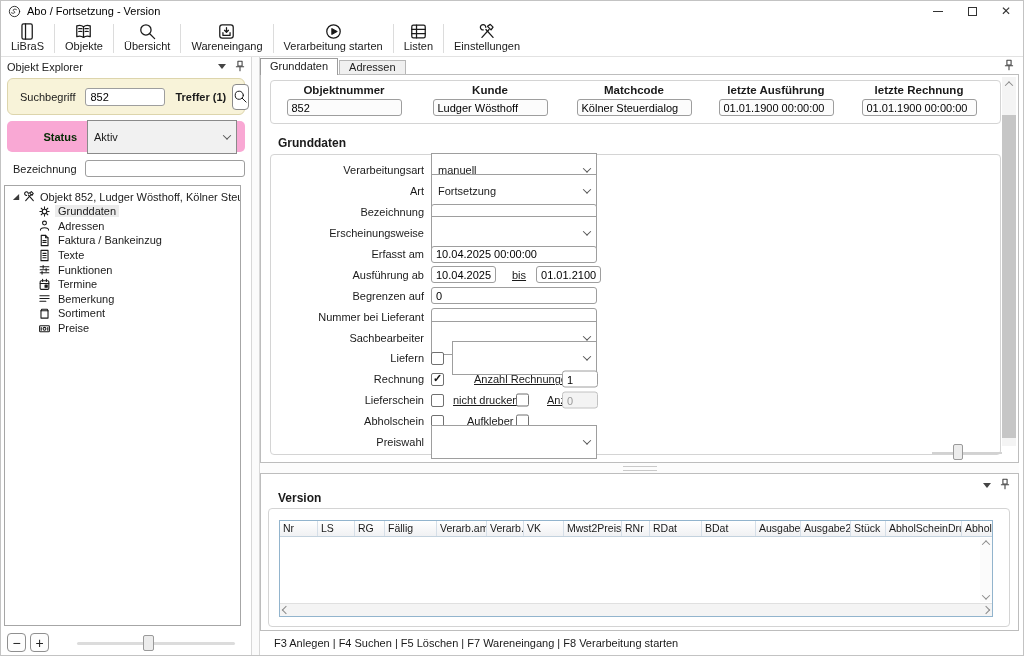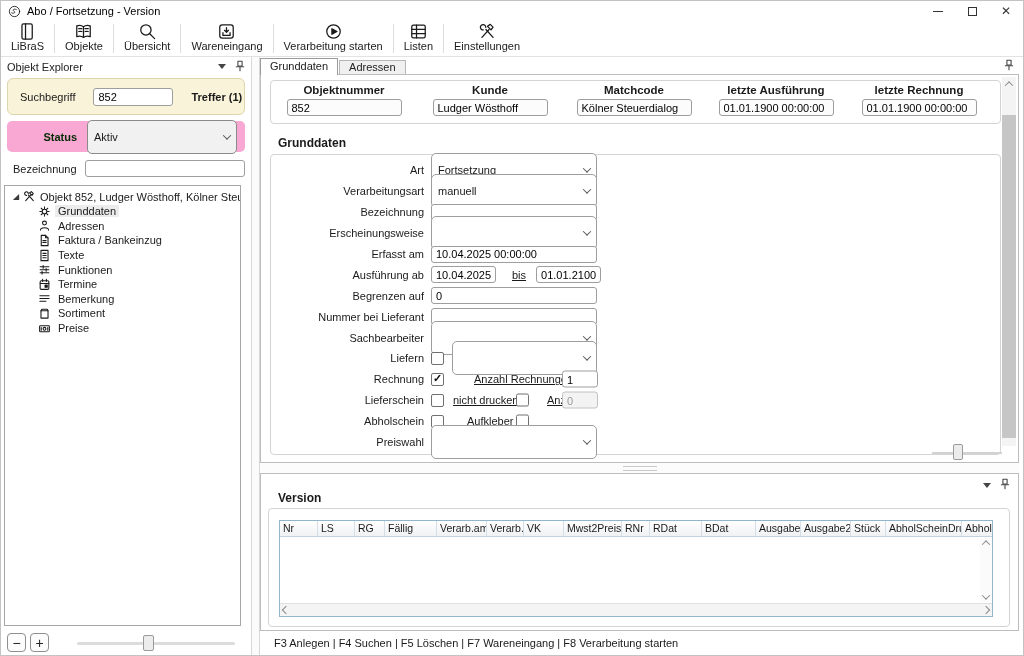--- a/index.html
+++ b/index.html
@@ -30,31 +30,31 @@
   .body { flex:1; display:flex; min-height:0; }
 
   
   .left-panel { width:250px; flex:0 0 auto; display:flex; flex-direction:column; background:#fff; }
   .lp-header { height:19px; display:flex; align-items:center; padding:0 6px; flex:0 0 auto; }
   .lp-title { color:#222; }
   .lp-icons { margin-left:auto; display:flex; align-items:center; gap:9px; }
   .tri-down { width:0; height:0; border-left:4px solid transparent; border-right:4px solid transparent; border-top:5px solid #444; }
   .pin-ic svg { width:10px; height:12px; }
 
-  .search-box { margin:2px 6px 4px 6px; height:37px; background:#f8f3d9; border:1px solid #ddd5ac; border-radius:6px; display:flex; align-items:center; padding:0 5px 0 12px; flex:0 0 auto;gap:8px; }
+  .search-box { margin:2px 6px 4px 6px; height:37px; background:#f8f3d9; border:1px solid #ddd5ac; border-radius:6px; display:flex; align-items:center; padding:0 5px 0 12px; flex:0 0 auto; }
   .search-box .s-lbl { margin-right:10px; }
   .tb-input { height:18px; border:1px solid #9e9e9e; border-radius:3px; background:#fff; font-family:inherit; font-size:11px; padding:0 4px; outline:none; }
   .search-input { width:80px; }
   .treffer { font-weight:bold; margin:0 6px 0 10px; white-space:nowrap; }
   .search-btn { width:26px; height:26px; background:#fff; border:1px solid #8a8a8a; border-radius:4px; display:flex; align-items:center; justify-content:center; cursor:default; }
   .search-btn svg { width:15px; height:15px; }
 
   .status-box { margin:2px 6px; height:31px; background:#f9a8d4; border-radius:5px; display:flex; align-items:center; padding:0 8px 0 0; flex:0 0 auto; }
   .status-lbl { font-weight:bold; color:#022a02; width:70px; text-align:right; margin-right:10px; }
-  .combo { height:33px; background:#f1f1f1; border:1px solid #8a8a8a; border-radius:5px; display:flex; align-items:center; padding:16px 6px; position:relative; cursor:default; }
+  .combo { height:33px; background:#f1f1f1; border:1px solid #8a8a8a; border-radius:0; display:flex; align-items:center; padding:16px 6px; position:relative; cursor:default; }
   .combo.white { background:#fff; border-color:#9e9e9e; }
   .combo .combo-value { flex:1; overflow:hidden; white-space:nowrap; }
   .chev { width:6px; height:6px; border-right:1.4px solid #555; border-bottom:1.4px solid #555; transform:rotate(45deg) translate(-1px,-1px); flex:0 0 auto; }
   .status-combo { flex:1; }
 
   .bez-row { display:flex; align-items:center; margin:6px 6px 2px 12px; flex:0 0 auto; }
   .bez-row .b-lbl { width:62px; }
   .bez-input { width:160px; height:17px; margin-left:10px; }
 
   .tree-box { margin:6px 10px 4px 3px; border:1px solid #a6a6a6; background:#fff; flex:1; overflow:hidden; padding-top:3px; }
@@ -385,33 +385,33 @@
           <div class="hdr-field" style="left:590px">
             <span class="h-lbl">letzte Rechnung</span>
             <input class="tb" readonly="" value="01.01.1900 00:00:00" style="">
           </div>
         </div>
 
         <div class="section-title">Grunddaten</div>
 
         <div class="form-box">
           <div class="frow">
+            <span class="f-lbl">Verarbeitungsart</span>
+            <div class="f-content">
+              <div class="combo white w166">
+                <span class="combo-value">manuell</span>
+                <span class="chev"></span>
+              </div>
+            </div>
+          </div>
+          <div class="frow">
             <span class="f-lbl">Art</span>
             <div class="f-content">
               <div class="combo white w166">
                 <span class="combo-value">Fortsetzung</span>
-                <span class="chev"></span>
-              </div>
-            </div>
-          </div>
-          <div class="frow">
-            <span class="f-lbl">Verarbeitungsart</span>
-            <div class="f-content">
-              <div class="combo white w166">
-                <span class="combo-value">manuell</span>
                 <span class="chev"></span>
               </div>
             </div>
           </div>
           <div class="frow">
             <span class="f-lbl">Bezeichnung</span>
             <div class="f-content">
               <input class="tb w166" value="" style="">
             </div>
           </div>

